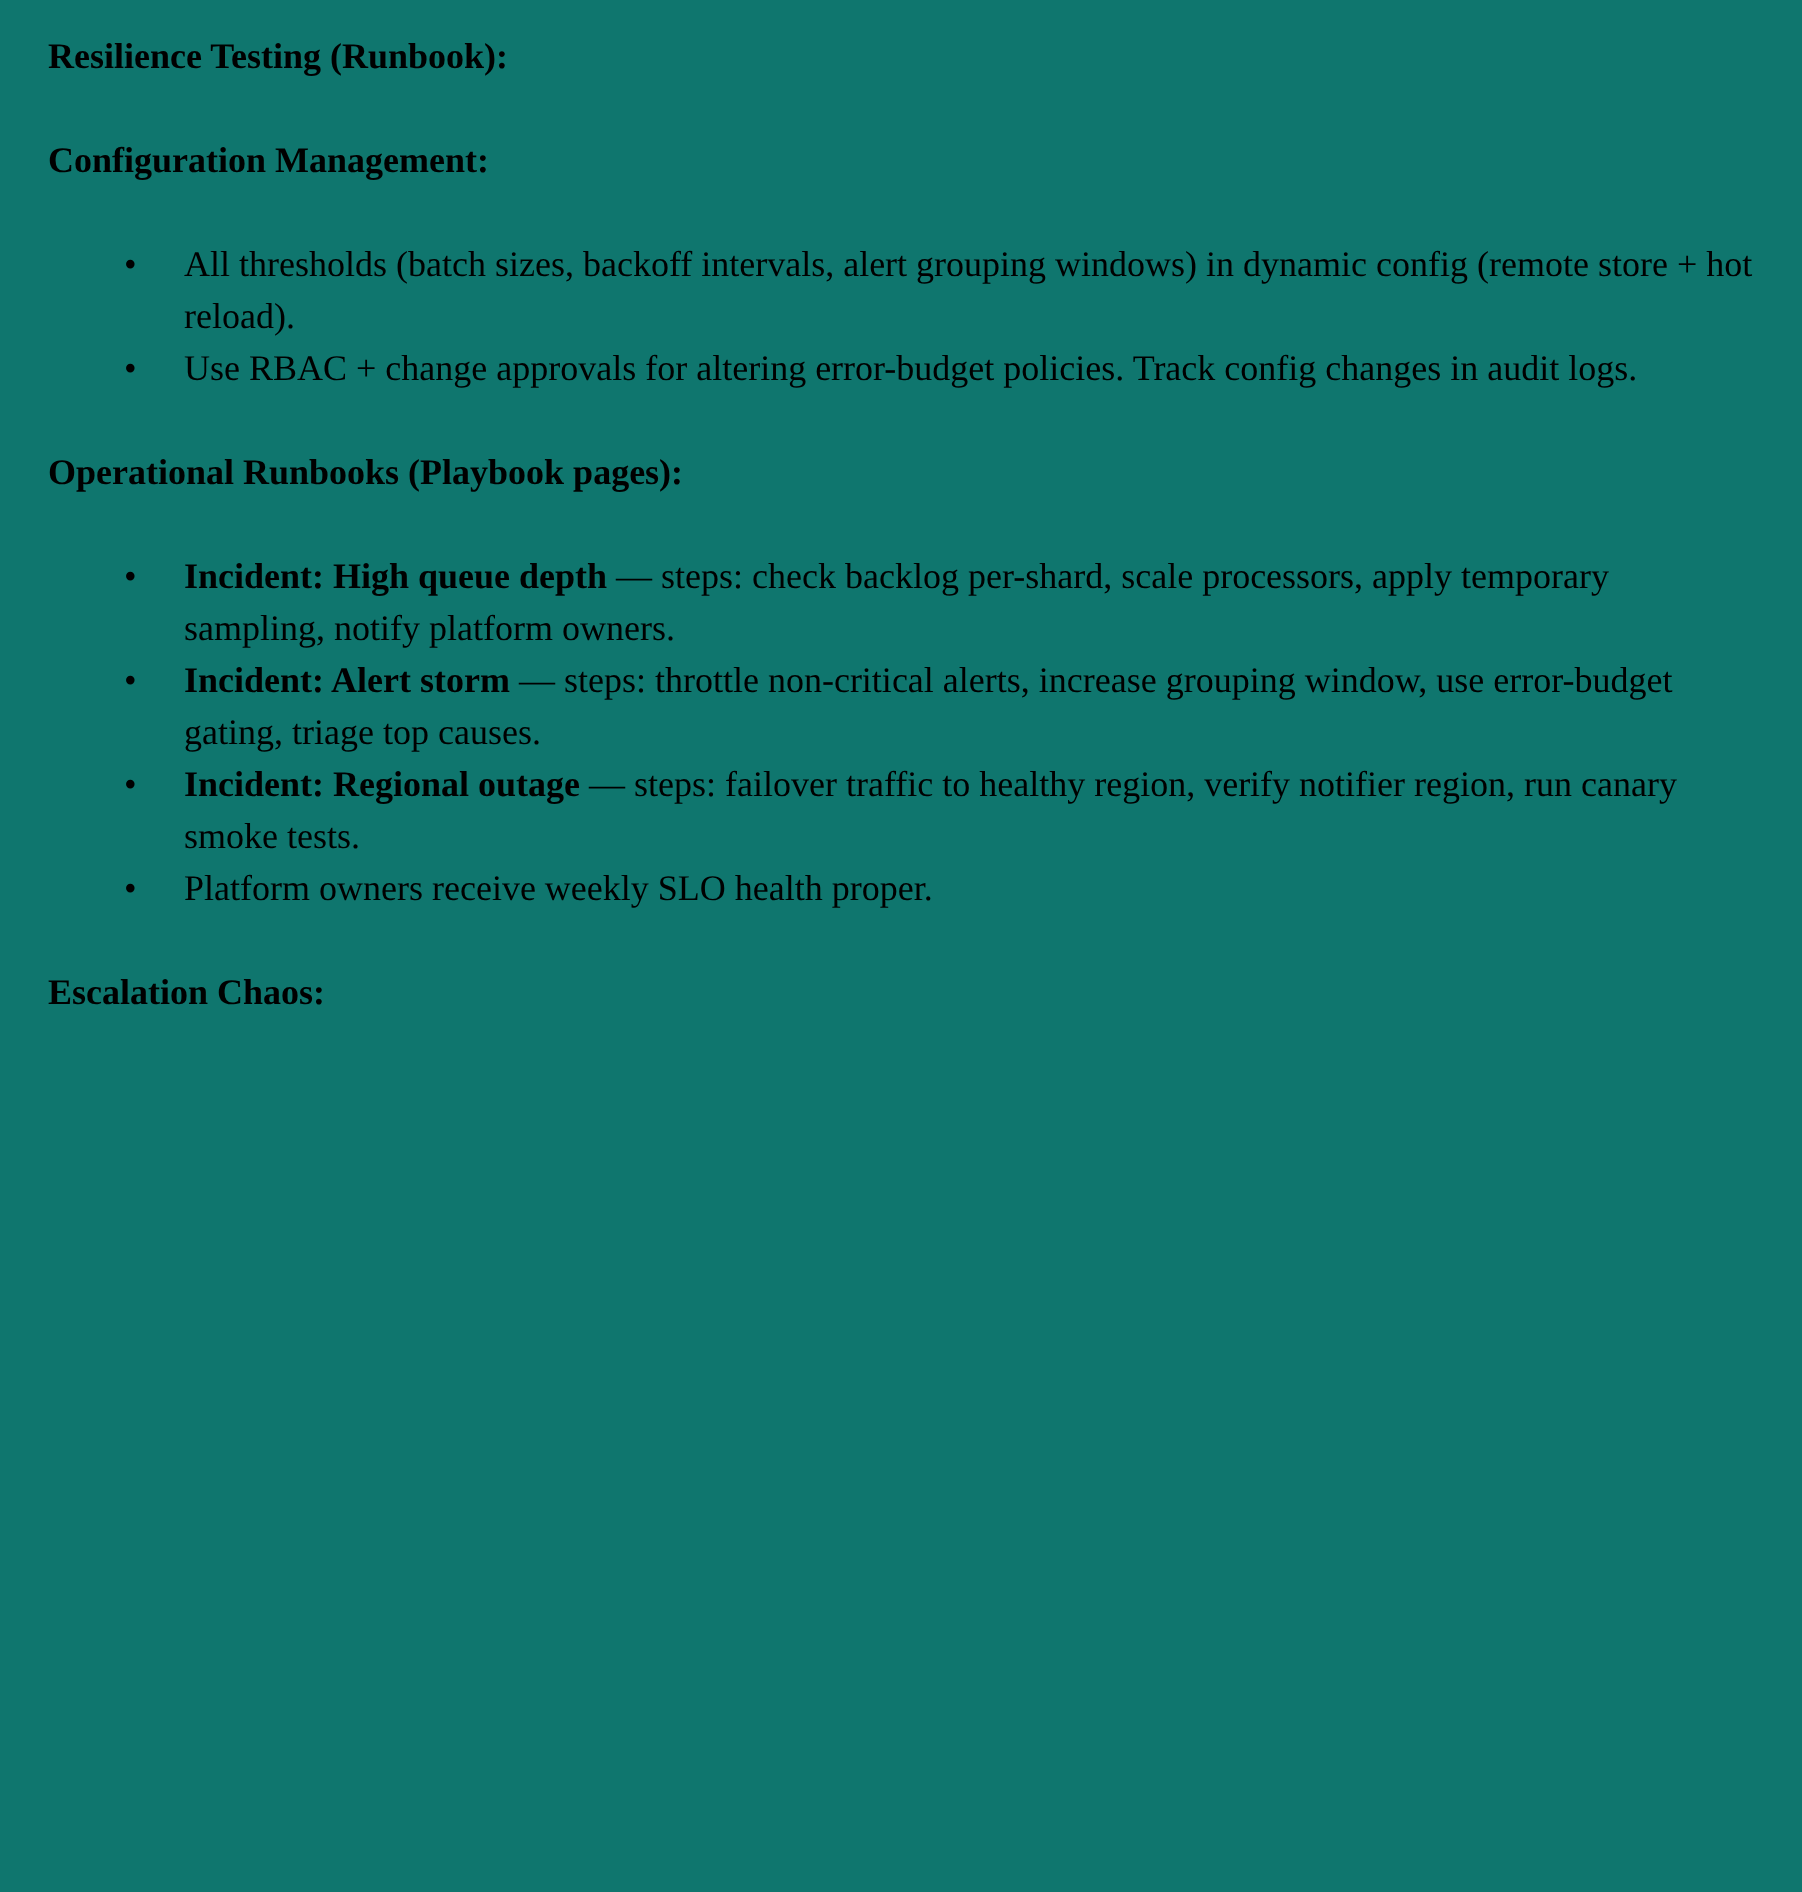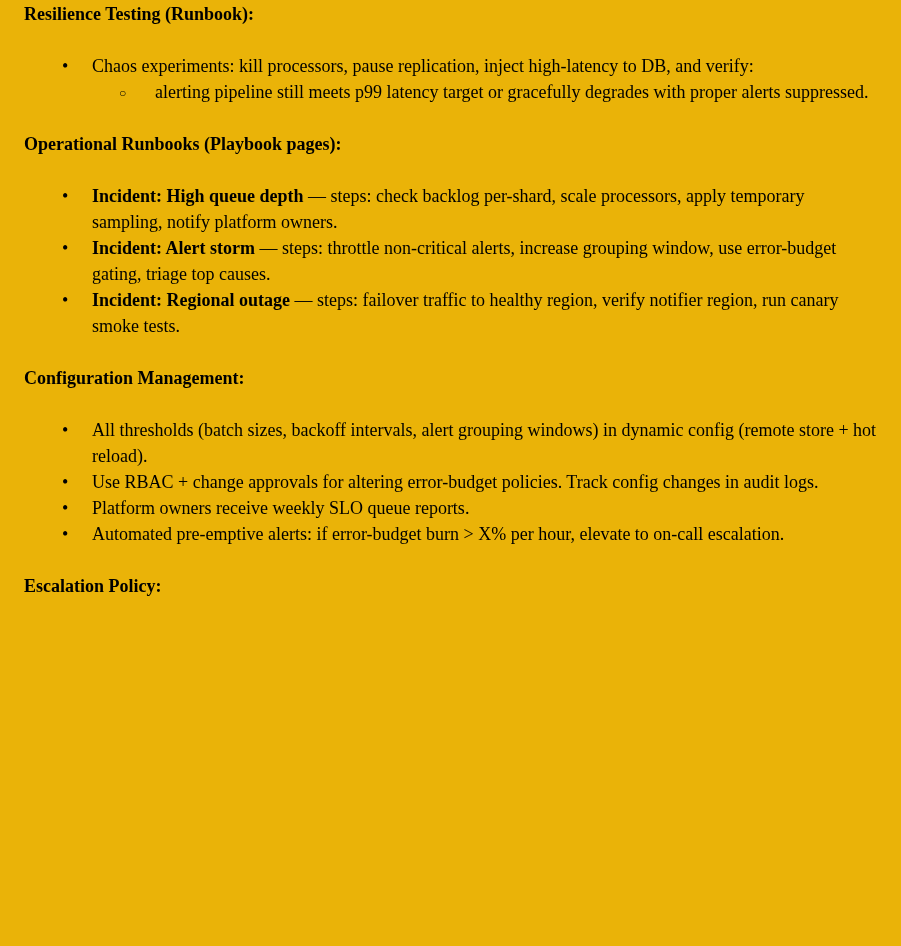--- a/index.html
+++ b/index.html
@@ -8,22 +8,22 @@
     background: #ffffff;
     color: #000000;
     font-family: "Liberation Serif", "DejaVu Serif", serif;
     font-size: 18px;
     line-height: 26px;
   }
   .page {
     width: 901px;
     min-height: 946px;
     box-sizing: border-box;
-    padding: 1px 22px 20px 24px;
-    background: #eab308;
+    padding: 15px 22px 20px 24px;
+    background: #0f766e;
   }
   .doc-section h2 {
     font-size: 18px;
     font-weight: bold;
     margin: 26px 0 26px 0;
     line-height: 26px;
   }
   .doc-section:first-child h2 {
     margin-top: 0;
   }
@@ -60,66 +60,55 @@
   b { font-weight: bold; }
 </style>
 </head>
 <body>
 
 <div class="page">
 
   <div class="doc-section">
     <h2>Resilience Testing (Runbook):</h2>
     <ul class="l1">
+    </ul>
+  </div>
+
+  <div class="doc-section">
+    <h2>Configuration Management:</h2>
+    <ul class="l1">
       <li>
-        <span>Chaos experiments: kill processors, pause replication, inject high-latency to DB, and verify:</span>
-        <ul class="l2">
-          <li>
-            <span>alerting pipeline still meets p99 latency target or gracefully degrades with proper alerts suppressed.</span>
-          </li>
-        </ul>
+        <span>All thresholds (batch sizes, backoff intervals, alert grouping windows) in dynamic config (remote store + hot reload).</span>
+      </li>
+      <li>
+        <span>Use RBAC + change approvals for altering error-budget policies. Track config changes in audit logs.</span>
       </li>
     </ul>
   </div>
 
   <div class="doc-section">
     <h2>Operational Runbooks (Playbook pages):</h2>
     <ul class="l1">
       <li>
         <b>Incident: High queue depth</b><span> — steps: check backlog per-shard, scale processors, apply temporary sampling, notify platform owners.</span>
       </li>
       <li>
         <b>Incident: Alert storm</b><span> — steps: throttle non-critical alerts, increase grouping window, use error-budget gating, triage top causes.</span>
       </li>
       <li>
         <b>Incident: Regional outage</b><span> — steps: failover traffic to healthy region, verify notifier region, run canary smoke tests.</span>
       </li>
     </ul>
   </div>
 
   <div class="doc-section">
-    <h2>Configuration Management:</h2>
     <ul class="l1">
       <li>
-        <span>All thresholds (batch sizes, backoff intervals, alert grouping windows) in dynamic config (remote store + hot reload).</span>
-      </li>
-      <li>
-        <span>Use RBAC + change approvals for altering error-budget policies. Track config changes in audit logs.</span>
+        <span>Platform owners receive weekly SLO health proper.</span>
       </li>
     </ul>
   </div>
 
   <div class="doc-section">
-    <ul class="l1">
-      <li>
-        <span>Platform owners receive weekly SLO queue reports.</span>
-      </li>
-      <li>
-        <span>Automated pre-emptive alerts: if error-budget burn &gt; X% per hour, elevate to on-call escalation.</span>
-      </li>
-    </ul>
-  </div>
-
-  <div class="doc-section">
-    <h2>Escalation Policy:</h2>
+    <h2>Escalation Chaos:</h2>
   </div>
 
 </div>
 
 </body></html>

